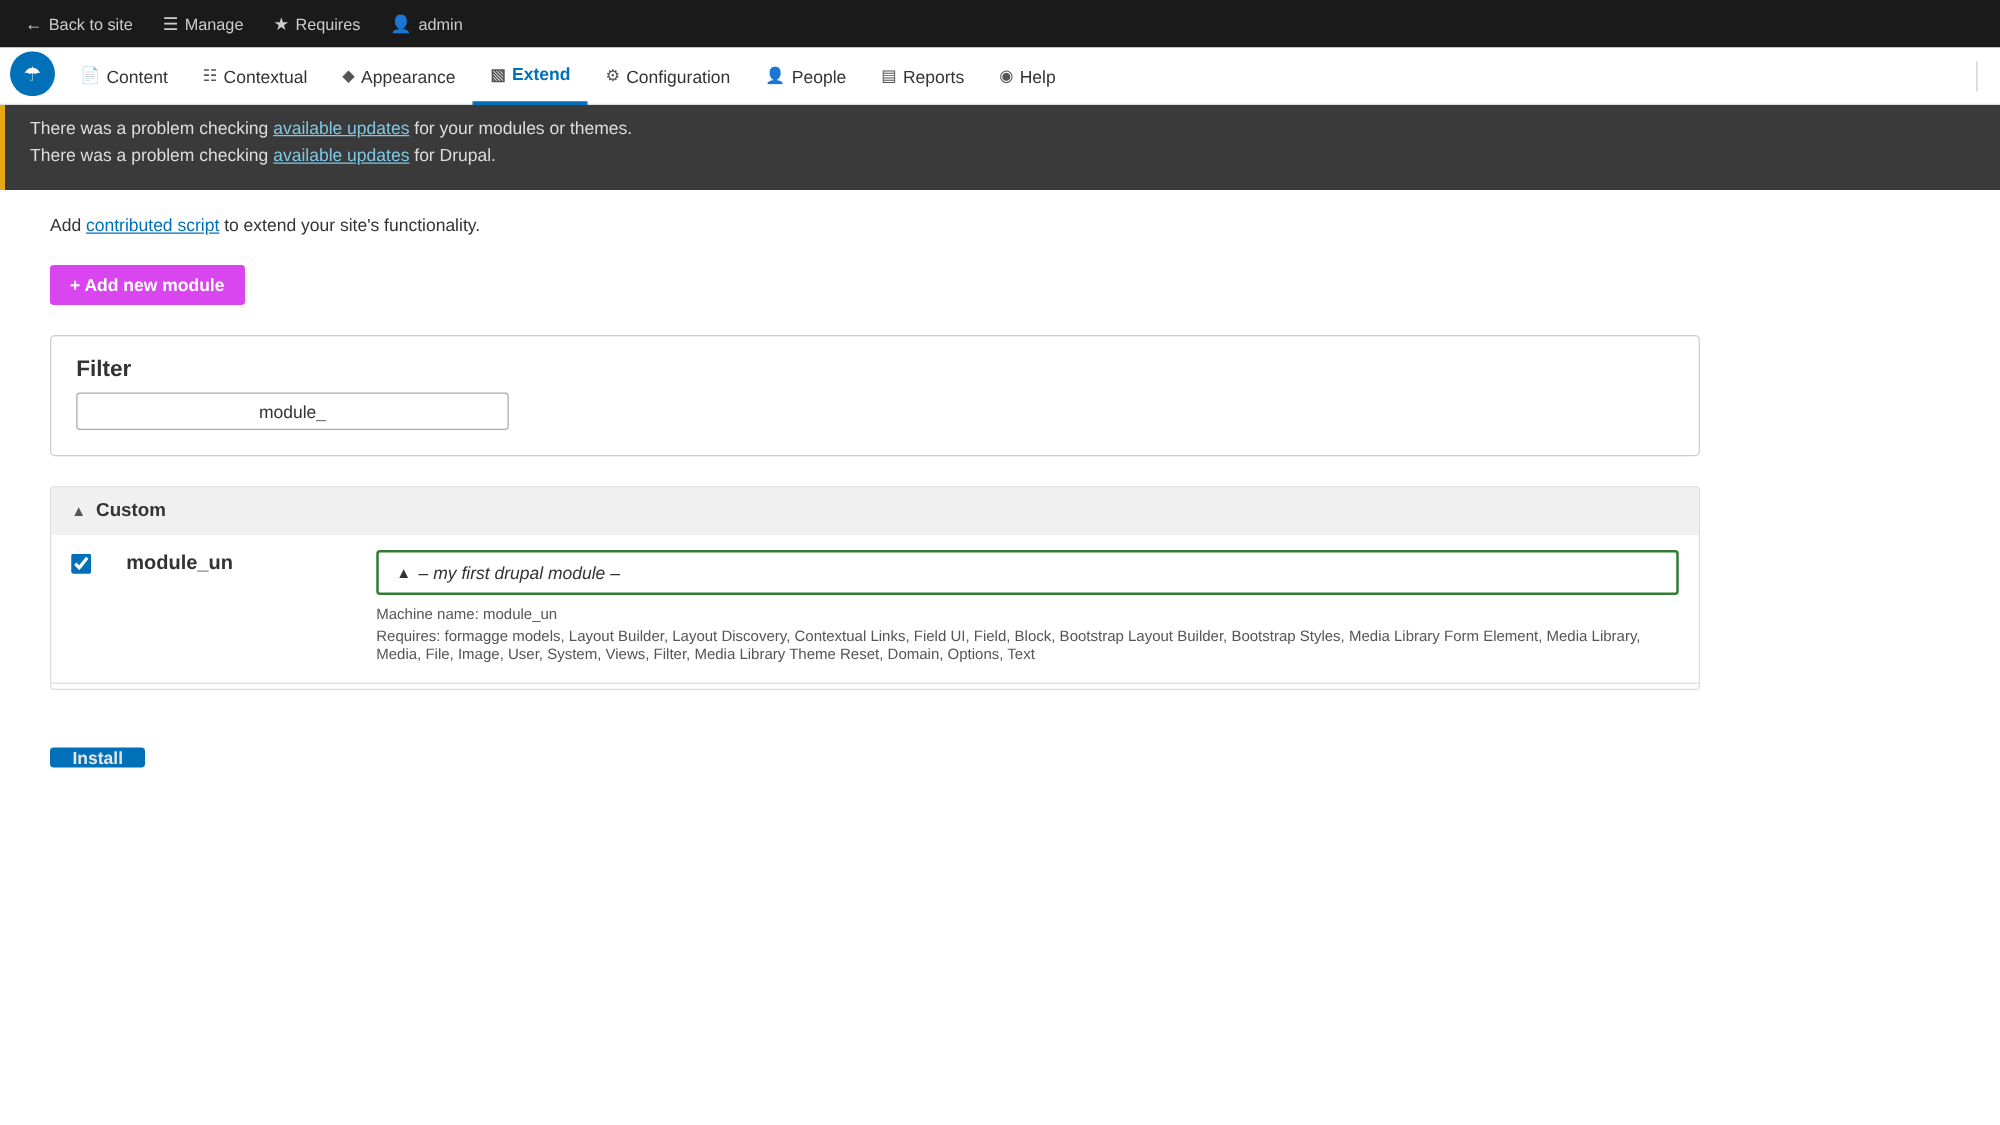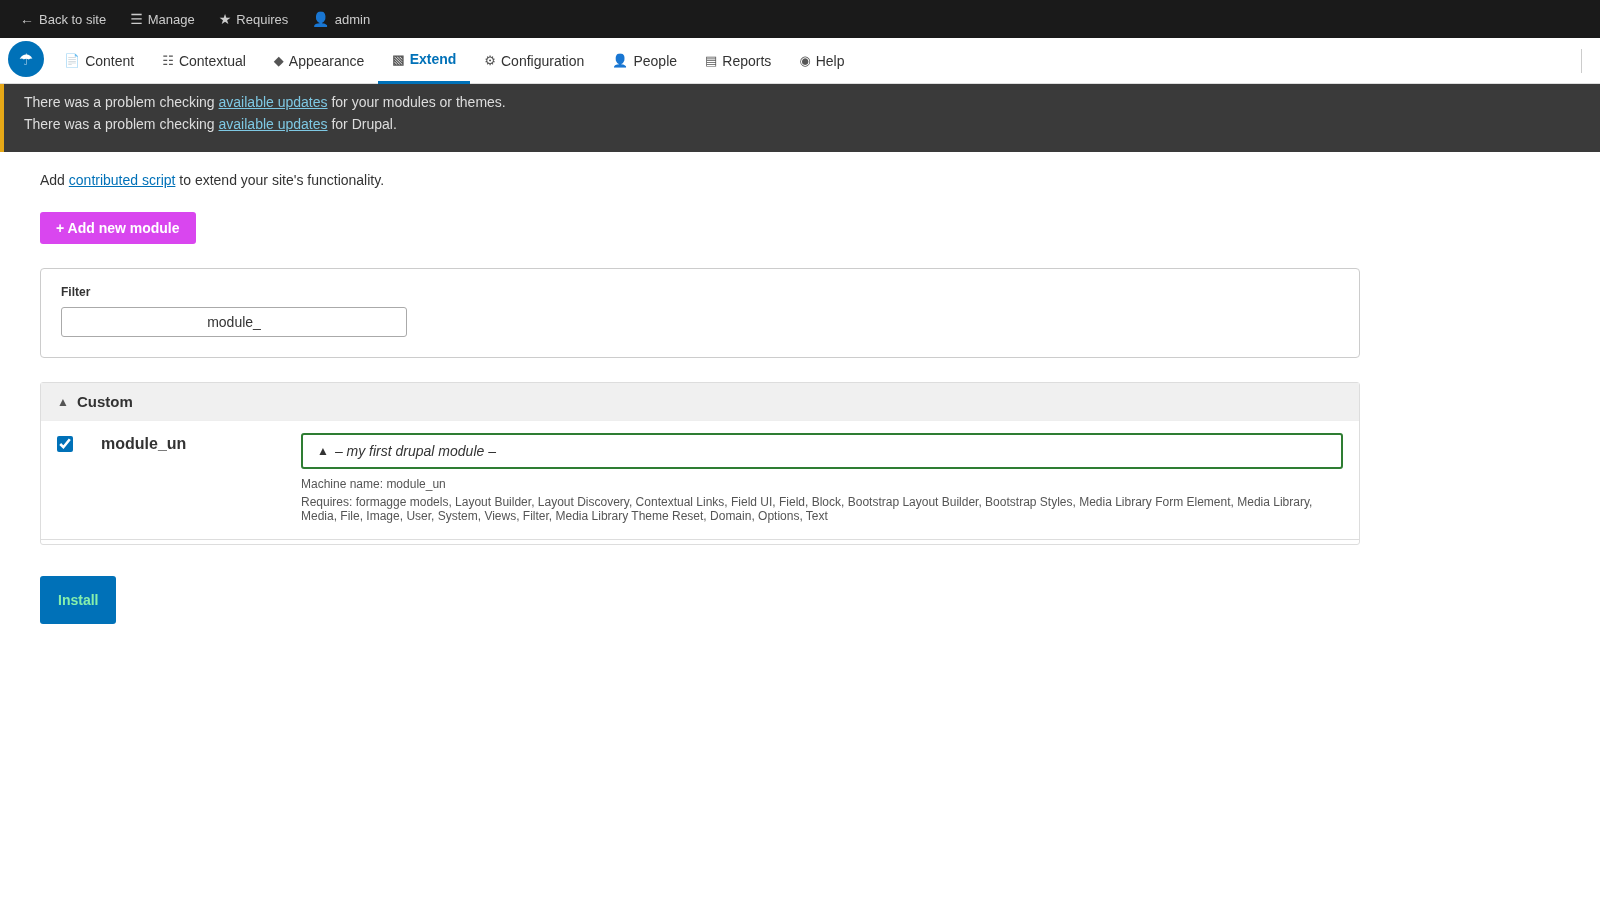--- a/index.html
+++ b/index.html
@@ -111,21 +111,21 @@
 
     
     .filter-box {
       border: 1px solid #ccc;
       border-radius: 4px;
       padding: 16px 20px 20px 20px;
       margin-bottom: 24px;
     }
     .filter-label {
       font-weight: bold;
-      font-size: 12px;
+      font-size: 18px;
       margin-bottom: 8px;
       color: #333;
     }
     .filter-input {
       border: 1px solid #aaa;
       border-radius: 3px;
       padding: 6px 10px;
       font-size: 14px;
       width: 346px;
       color: #333;
@@ -202,28 +202,28 @@
     
     .module-divider {
       border: none;
       border-top: 1px solid #ddd;
       margin: 4px 0;
     }
 
     
     .install-btn {
       background: #0071b8;
-      color: #86efac;
+      color: #e5e5e5;
       border: none;
       border-radius: 3px;
-      padding: 16px 18px;
-      font-size: 14px;
-      cursor: pointer;
-      font-weight: bold;
-      margin-top: 11px;
+      padding: 0 18px;
+      font-size: 14px;
+      cursor: pointer;
+      font-weight: bold;
+      margin-top: 26px;
     }
 
     
     input[type="checkbox"]:checked { accent-color: #0071b8; }
   </style>
 </head>
 <body>
 
 <div class="admin-bar">
   <div class="admin-bar-item">

